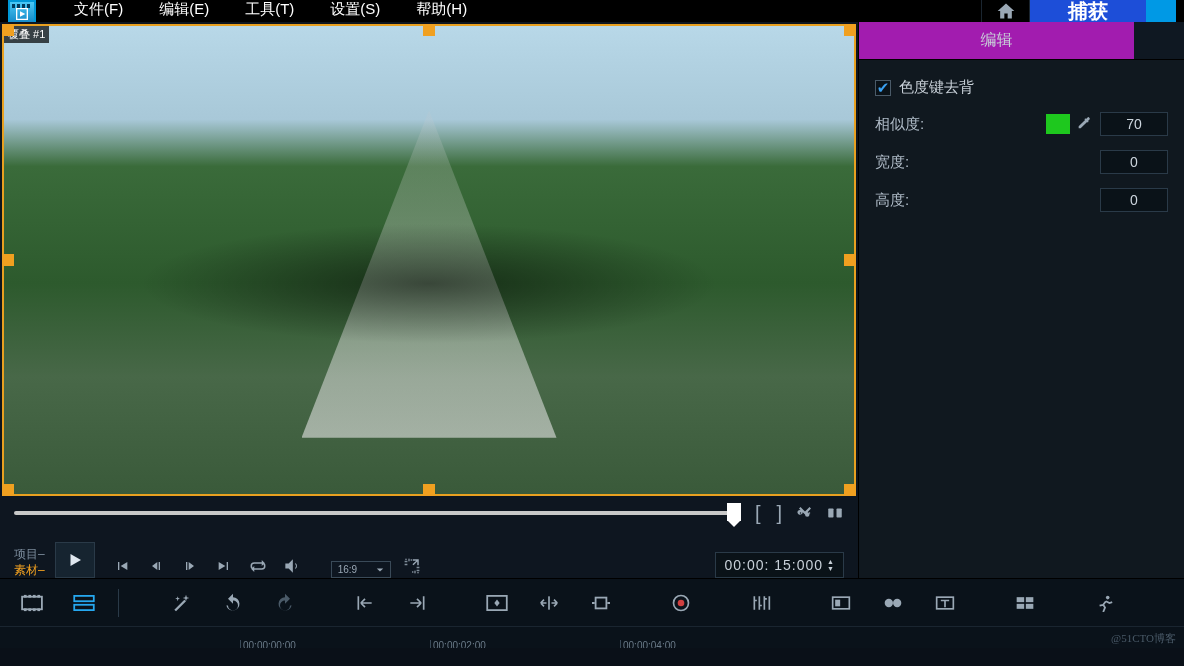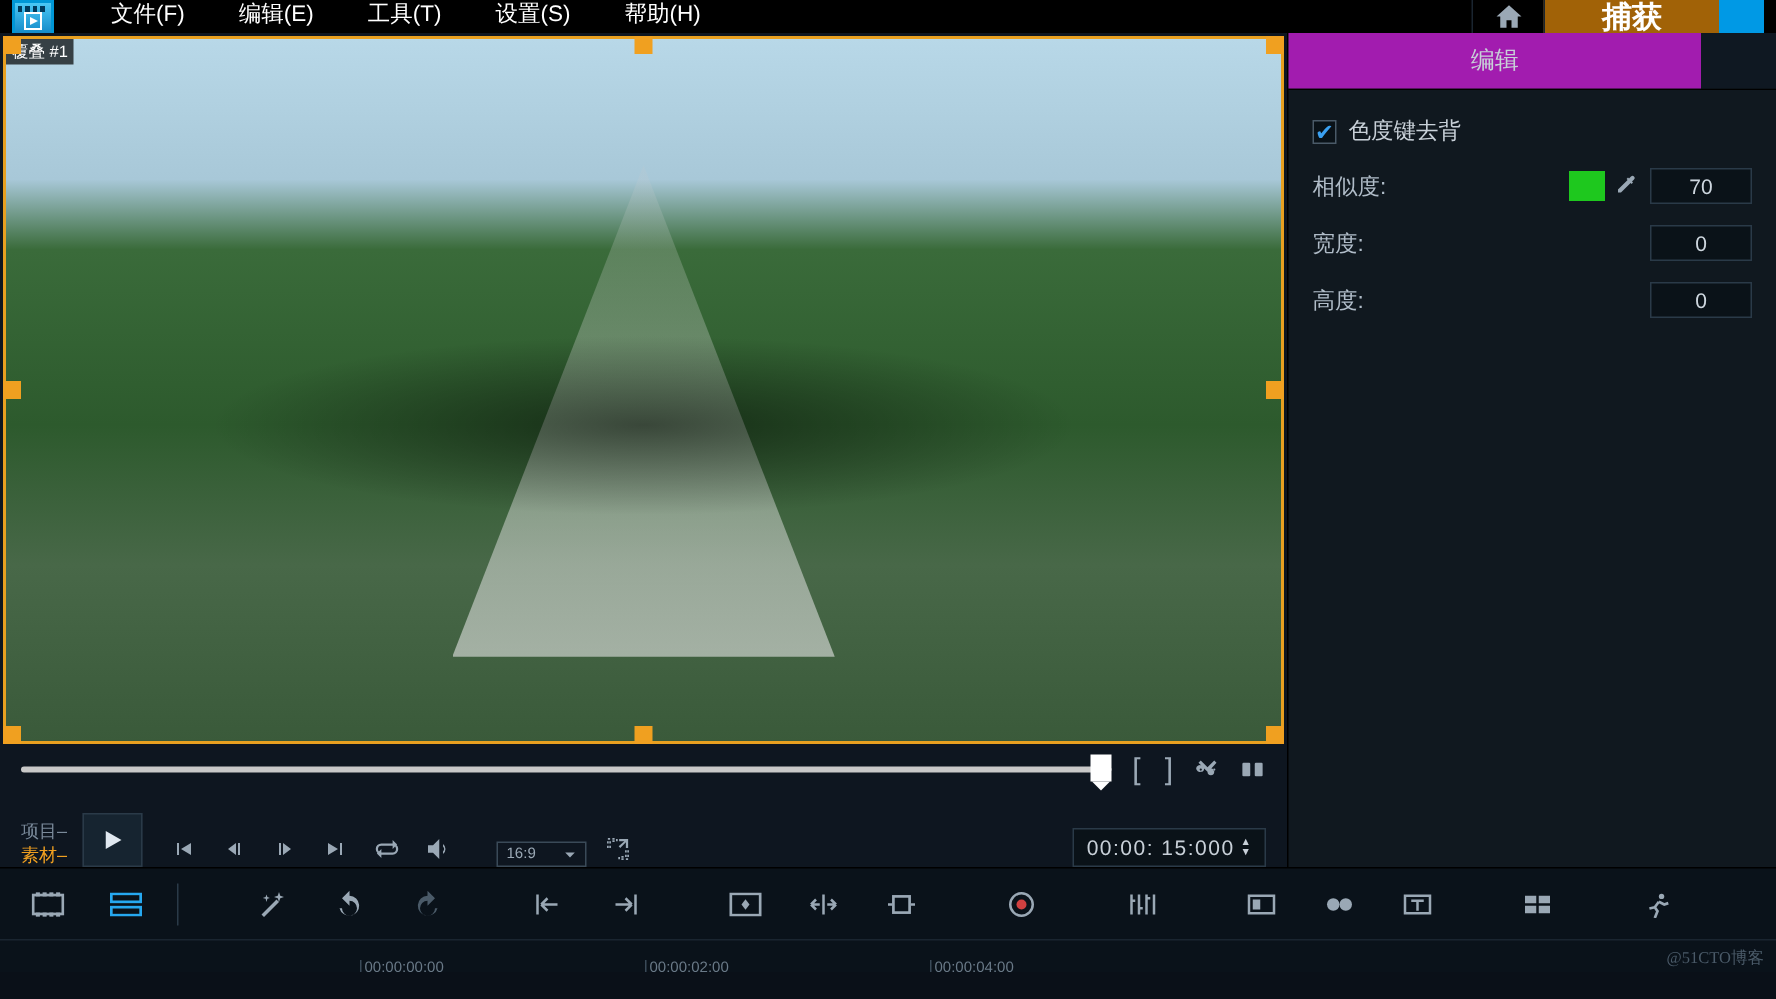--- a/index.html
+++ b/index.html
@@ -6,21 +6,21 @@
 body { background:#0a1018; color:#c8d0d8; width:1184px; height:666px; overflow:hidden; font-size:13px; }
 
 
 .menubar { height:22px; background:#000; display:flex; align-items:flex-start; padding:0 8px; }
 .app-logo { width:28px; height:28px; background:linear-gradient(#4bc8f5,#0a7fc0); border:2px solid #0097d6; margin-right:20px; position:relative; display:flex; align-items:center; justify-content:center; }
 .app-logo::before { content:""; position:absolute; top:2px; left:2px; right:2px; height:4px; background:repeating-linear-gradient(90deg,#003a5c 0 3px,transparent 3px 5px); }
 .app-logo svg { width:16px; height:16px; }
 .menu-item { color:#fff; padding:0 18px; cursor:pointer; font-size:15px; }
 .menubar-right { margin-left:auto; display:flex; align-items:center; height:100%; }
 .home-btn { width:48px; height:100%; display:flex; align-items:center; justify-content:center; cursor:pointer; border-left:1px solid #1a2530; }
-.capture-btn { background:#a16207; color:#fff; font-size:20px; font-weight:bold; padding:0 38px; height:100%; display:flex; align-items:center; cursor:pointer; border-left:1px solid #1a2530; }
+.capture-btn { background:#1d4ed8; color:#fff; font-size:20px; font-weight:bold; padding:0 38px; height:100%; display:flex; align-items:center; cursor:pointer; border-left:1px solid #1a2530; }
 .tab-blue { background:#0099e5; width:30px; height:100%; }
 
 
 .main { display:flex; height:556px; }
 .left { flex:1; background:#0e1620; display:flex; flex-direction:column; position:relative;}
 .right { width:326px; background:#10181f; border-left:1px solid #000; }
 
 
 .preview-wrap { flex:1; position:relative; margin:2px; }
 .preview { position:absolute; inset:0; background:linear-gradient(180deg,#b8d8e8 0%,#a8c8d8 20%,#3a6b3a 30%,#2d5a2d 55%,#486848 75%,#3a5a3a 100%); border:2px solid #e8a020; }

